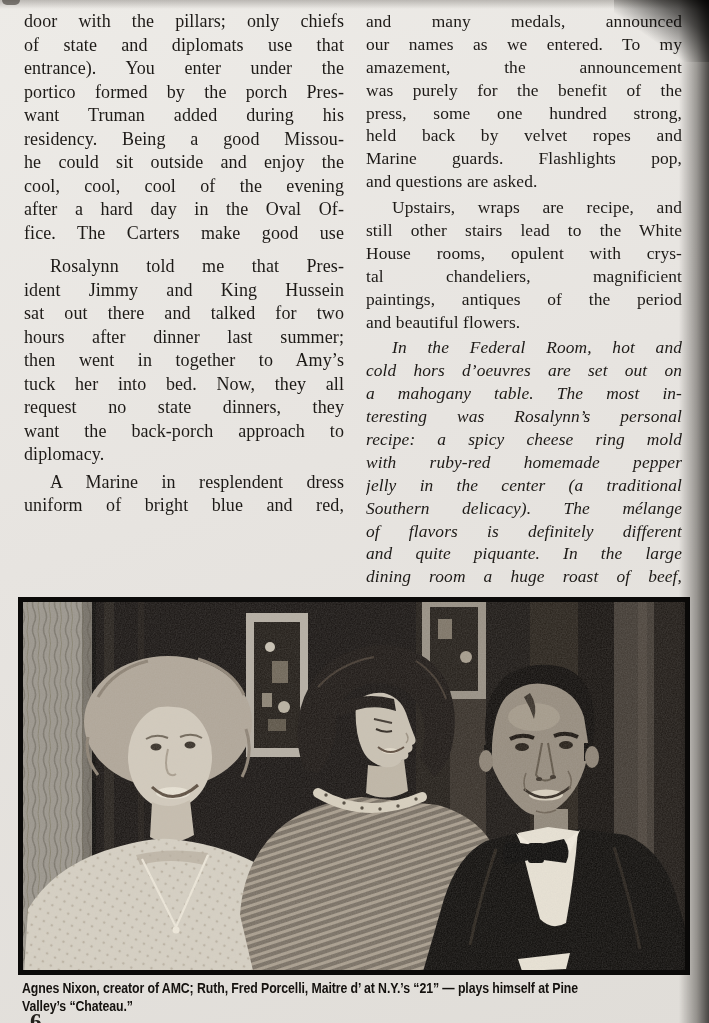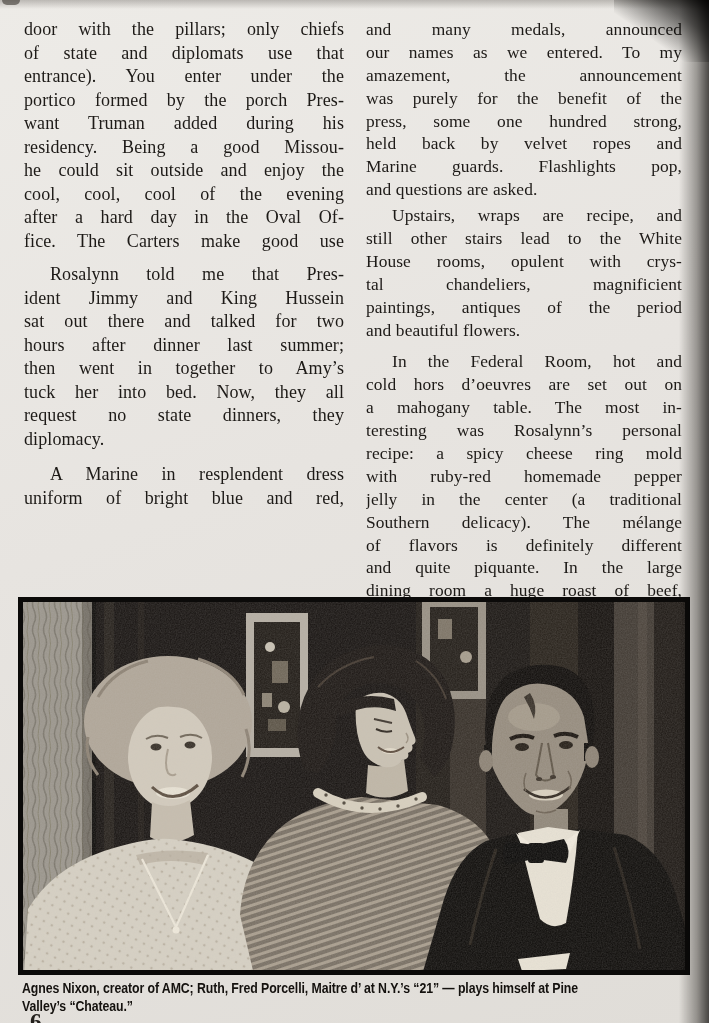--- a/index.html
+++ b/index.html
@@ -5,21 +5,21 @@
   :root{
     --paper:#e7e4e0; --ink:#1d1a17; --caption-ink:#14110e;
   }
   *{margin:0;padding:0;box-sizing:border-box;}
   html,body{width:709px;height:1023px;}
   body{
     position:relative;overflow:hidden;
     background:linear-gradient(160deg,#edebe7 0%,var(--paper) 45%,#e0ddd8 100%);
     font-family:"Liberation Serif",serif;
   }
-  .col{position:absolute;top:18px;}
+  .col{position:absolute;top:10px;}
   #col-left{left:24px;width:320px;}
   #col-right{left:366px;width:316px;}
   .line{
     font-size:18px;line-height:23.5px;height:23.5px;
     text-align:justify;text-align-last:justify;
     color:var(--ink);letter-spacing:.1px;white-space:normal;overflow:hidden;
   }
   #col-right .line{font-size:17.4px;line-height:22.9px;height:22.9px;}
   .line.noj{text-align-last:left;}
   .line.ind{text-indent:26px;}
@@ -72,23 +72,24 @@
       <div class="line"><span>fice. The Carters make good use</span></div>
     </div>
     <div style="margin-top: 10px;">
       <div class="line ind"><span class="b">Rosalynn</span><span> told me that </span><span class="b">Pres-</span></div>
       <div class="line"><span class="b">ident Jimmy</span><span> and </span><span class="b">King Hussein</span></div>
       <div class="line"><span>sat out there and talked for two</span></div>
       <div class="line"><span>hours after dinner last summer;</span></div>
       <div class="line"><span>then went in together to Amy’s</span></div>
       <div class="line"><span>tuck her into bed. Now, they all</span></div>
       <div class="line"><span>request no state dinners, they</span></div>
+      <div class="line"><span>want the back-porch approach to</span></div>
       <div class="line noj"><span>diplomacy.</span></div>
     </div>
-    <div style="margin-top: 12px;">
+    <div style="margin-top: 4px;">
       <div class="line ind"><span>A Marine in resplendent dress</span></div>
       <div class="line"><span>uniform of bright blue and red,</span></div>
     </div>
   </div>
 <div class="col" id="col-right">
     <div style="margin-top: 0px;">
       <div class="line"><span>and many medals, announced</span></div>
       <div class="line"><span>our names as we entered. To my</span></div>
       <div class="line"><span>amazement, the announcement</span></div>
       <div class="line"><span>was purely for the benefit of the</span></div>
@@ -98,21 +99,21 @@
       <div class="line noj"><span>and questions are asked.</span></div>
     </div>
     <div style="margin-top: 3px;">
       <div class="line ind"><span>Upstairs, wraps are recipe, and</span></div>
       <div class="line"><span>still other stairs lead to the White</span></div>
       <div class="line"><span>House rooms, opulent with crys-</span></div>
       <div class="line"><span>tal chandeliers, magnificient</span></div>
       <div class="line"><span>paintings, antiques of the period</span></div>
       <div class="line noj"><span>and beautiful flowers.</span></div>
     </div>
-    <div style="margin-top: 9px;">
+    <div style="margin-top: 3px; font-style: italic;">
       <div class="line ind"><span>In the Federal Room, hot and</span></div>
       <div class="line"><span>cold hors d’oeuvres are set out on</span></div>
       <div class="line"><span>a mahogany table. The most in-</span></div>
       <div class="line"><span>teresting was Rosalynn’s personal</span></div>
       <div class="line"><span>recipe: a spicy cheese ring mold</span></div>
       <div class="line"><span>with ruby-red homemade pepper</span></div>
       <div class="line"><span>jelly in the center (a traditional</span></div>
       <div class="line"><span>Southern delicacy). The mélange</span></div>
       <div class="line"><span>of flavors is definitely different</span></div>
       <div class="line"><span>and quite piquante. In the large</span></div>

